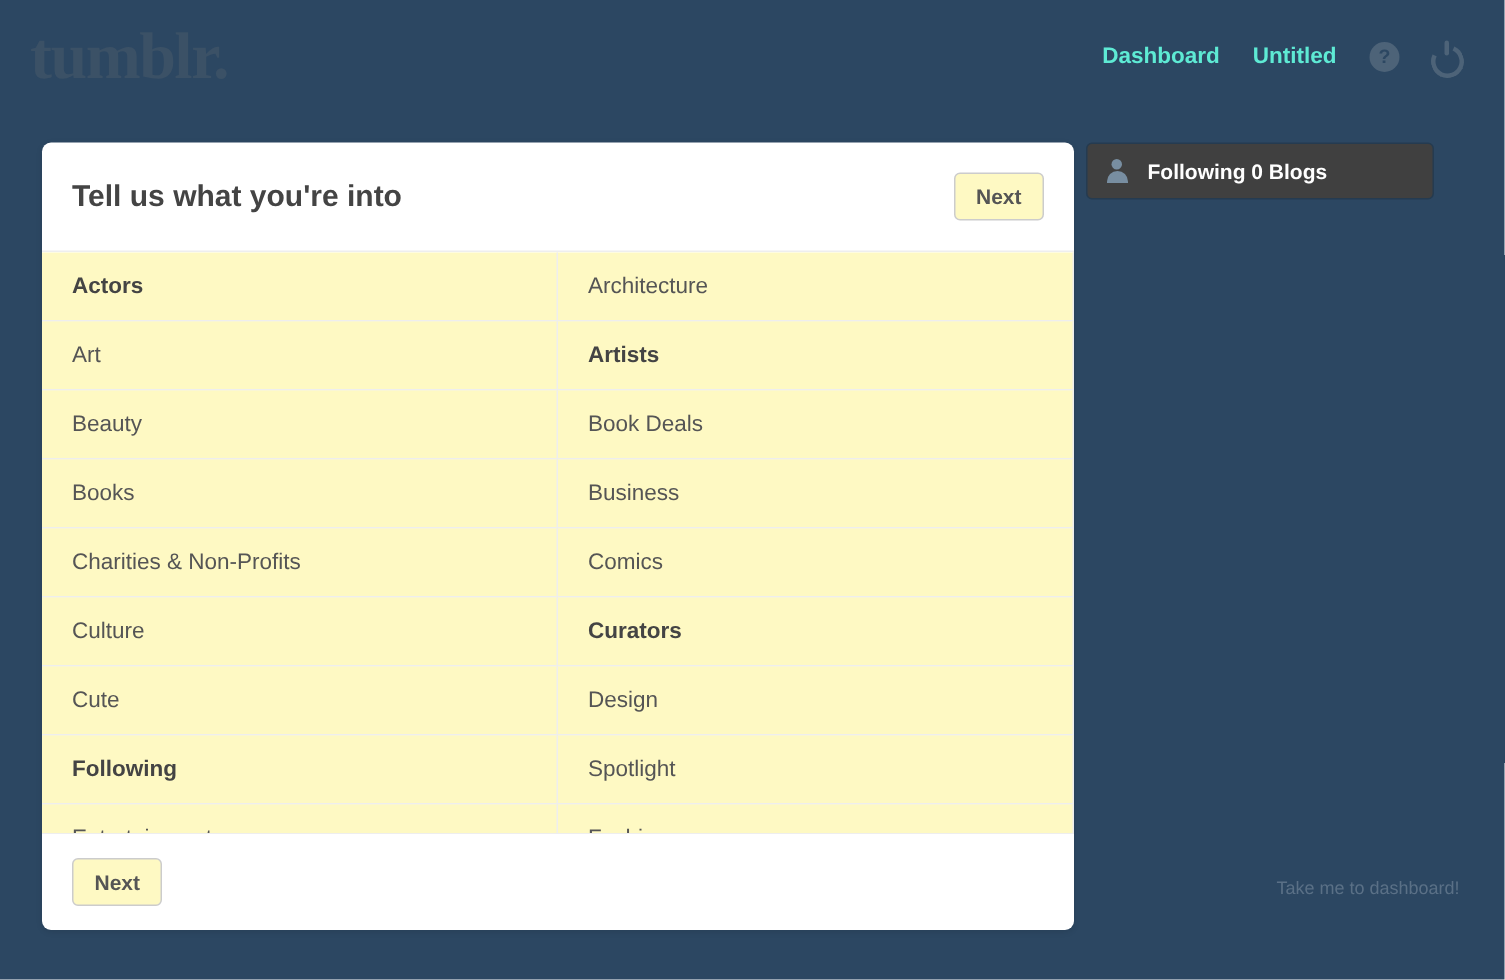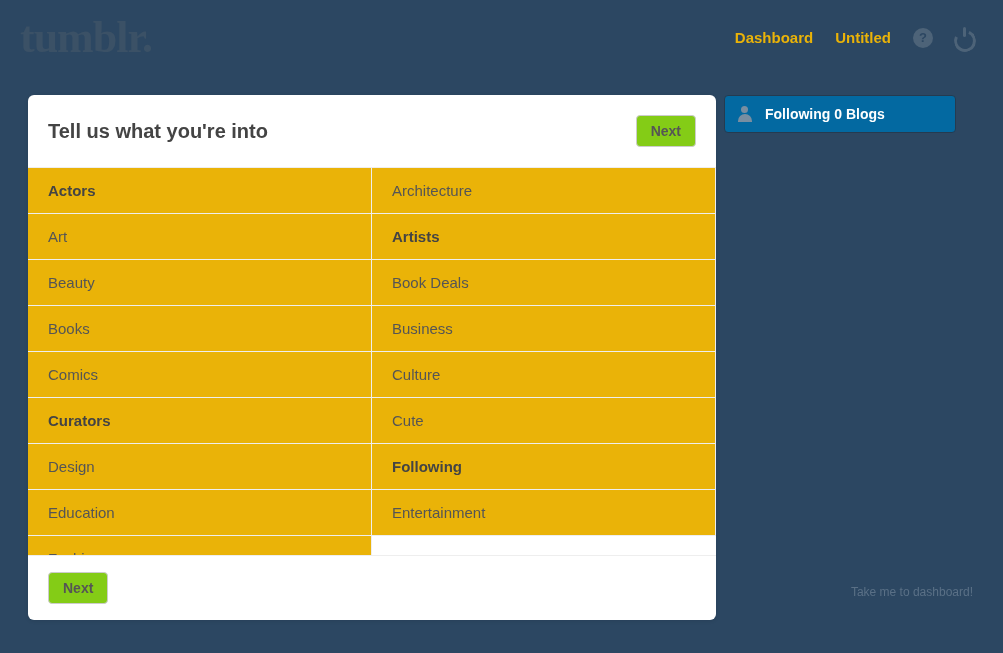--- a/index.html
+++ b/index.html
@@ -25,21 +25,21 @@
       color: #3b5166;
       letter-spacing: -1px;
       user-select: none;
     }
     .header-nav {
       display: flex;
       align-items: center;
       gap: 22px;
     }
     .nav-link {
-      color: #eab308;
+      color: #5eead4;
       font-weight: bold;
       font-size: 15px;
       cursor: pointer;
     }
     .icon-circle {
       width: 20px;
       height: 20px;
       border-radius: 50%;
       background: #4d6378;
       display: flex;
@@ -96,21 +96,21 @@
       align-items: center;
       justify-content: space-between;
       padding: 20px 20px 20px 20px;
     }
     .card-title {
       font-size: 20px;
       font-weight: bold;
       color: #444;
     }
     .btn {
-      background: #84cc16;
+      background: #fef9c3;
       border: 1px solid #ccc;
       border-radius: 4px;
       padding: 7px 14px;
       font-weight: bold;
       font-size: 14px;
       color: #555;
       cursor: pointer;
     }
     .categories-wrap {
       border-top: 1px solid #eee;
@@ -132,41 +132,41 @@
     .categories {
       display: grid;
       grid-template-columns: 1fr 1fr;
     }
     .cat-cell {
       padding: 14px 20px;
       border-bottom: 1px solid #eee;
       border-right: 1px solid #eee;
       font-size: 15px;
       color: #555;
-      background: #eab308;
+      background: #fef9c3;
       cursor: pointer;
     }
     .cat-cell.bold { font-weight: bold; color: #444; }
     .card-footer {
       display: flex;
       align-items: center;
       justify-content: space-between;
       padding: 16px 20px;
       border-top: 1px solid #eee;
     }
     .footer-text {
       font-size: 14px;
       color: #999;
     }
     .sidebar {
       width: 232px;
       flex-shrink: 0;
     }
     .following-box {
-      background: #0369a1;
+      background: #404040;
       border: 1px solid #253b50;
       border-radius: 4px;
       padding: 10px 12px;
       display: flex;
       align-items: center;
       gap: 12px;
       cursor: pointer;
     }
     .person-icon {
       width: 16px;
@@ -229,27 +229,28 @@
     <div class="categories-wrap">
       <div class="categories" id="categories-grid">
           <div class="cat-cell bold">Actors</div>
           <div class="cat-cell">Architecture</div>
           <div class="cat-cell">Art</div>
           <div class="cat-cell bold">Artists</div>
           <div class="cat-cell">Beauty</div>
           <div class="cat-cell">Book Deals</div>
           <div class="cat-cell">Books</div>
           <div class="cat-cell">Business</div>
+          <div class="cat-cell">Charities &amp; Non-Profits</div>
           <div class="cat-cell">Comics</div>
           <div class="cat-cell">Culture</div>
           <div class="cat-cell bold">Curators</div>
           <div class="cat-cell">Cute</div>
           <div class="cat-cell">Design</div>
           <div class="cat-cell bold">Following</div>
-          <div class="cat-cell">Education</div>
+          <div class="cat-cell">Spotlight</div>
           <div class="cat-cell">Entertainment</div>
           <div class="cat-cell">Fashion</div>
         </div>
     </div>
     <div class="card-footer">
       <button class="btn">Next</button>
     </div>
   </div>
 
   <div class="sidebar">

